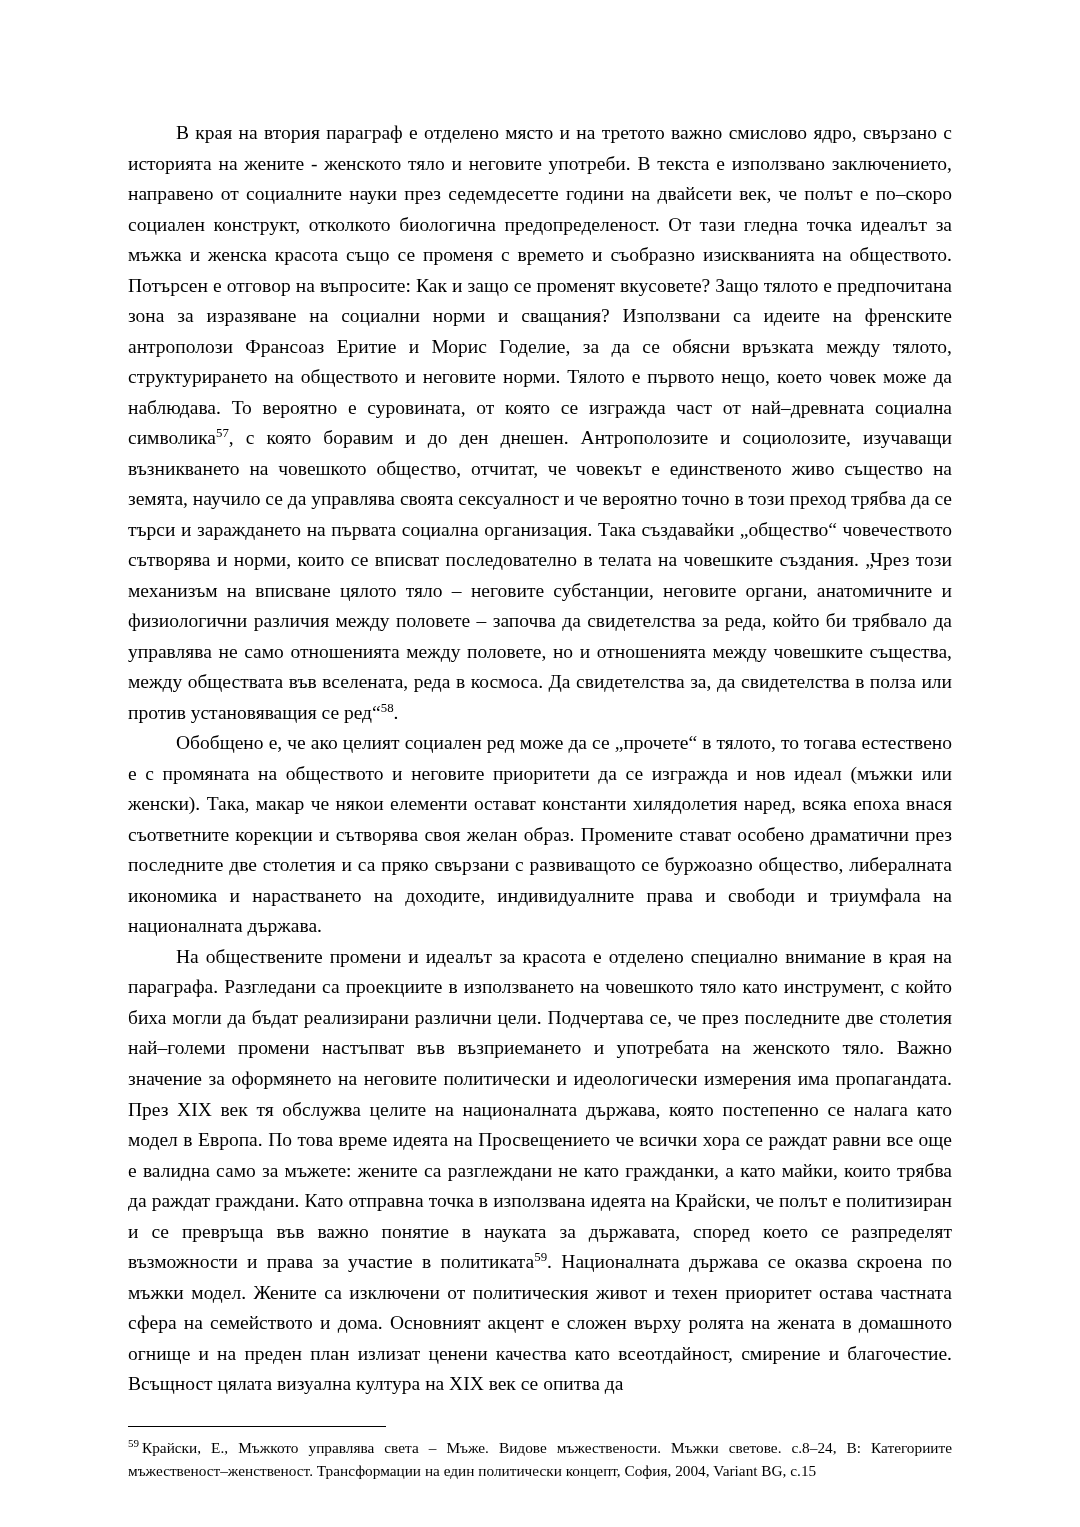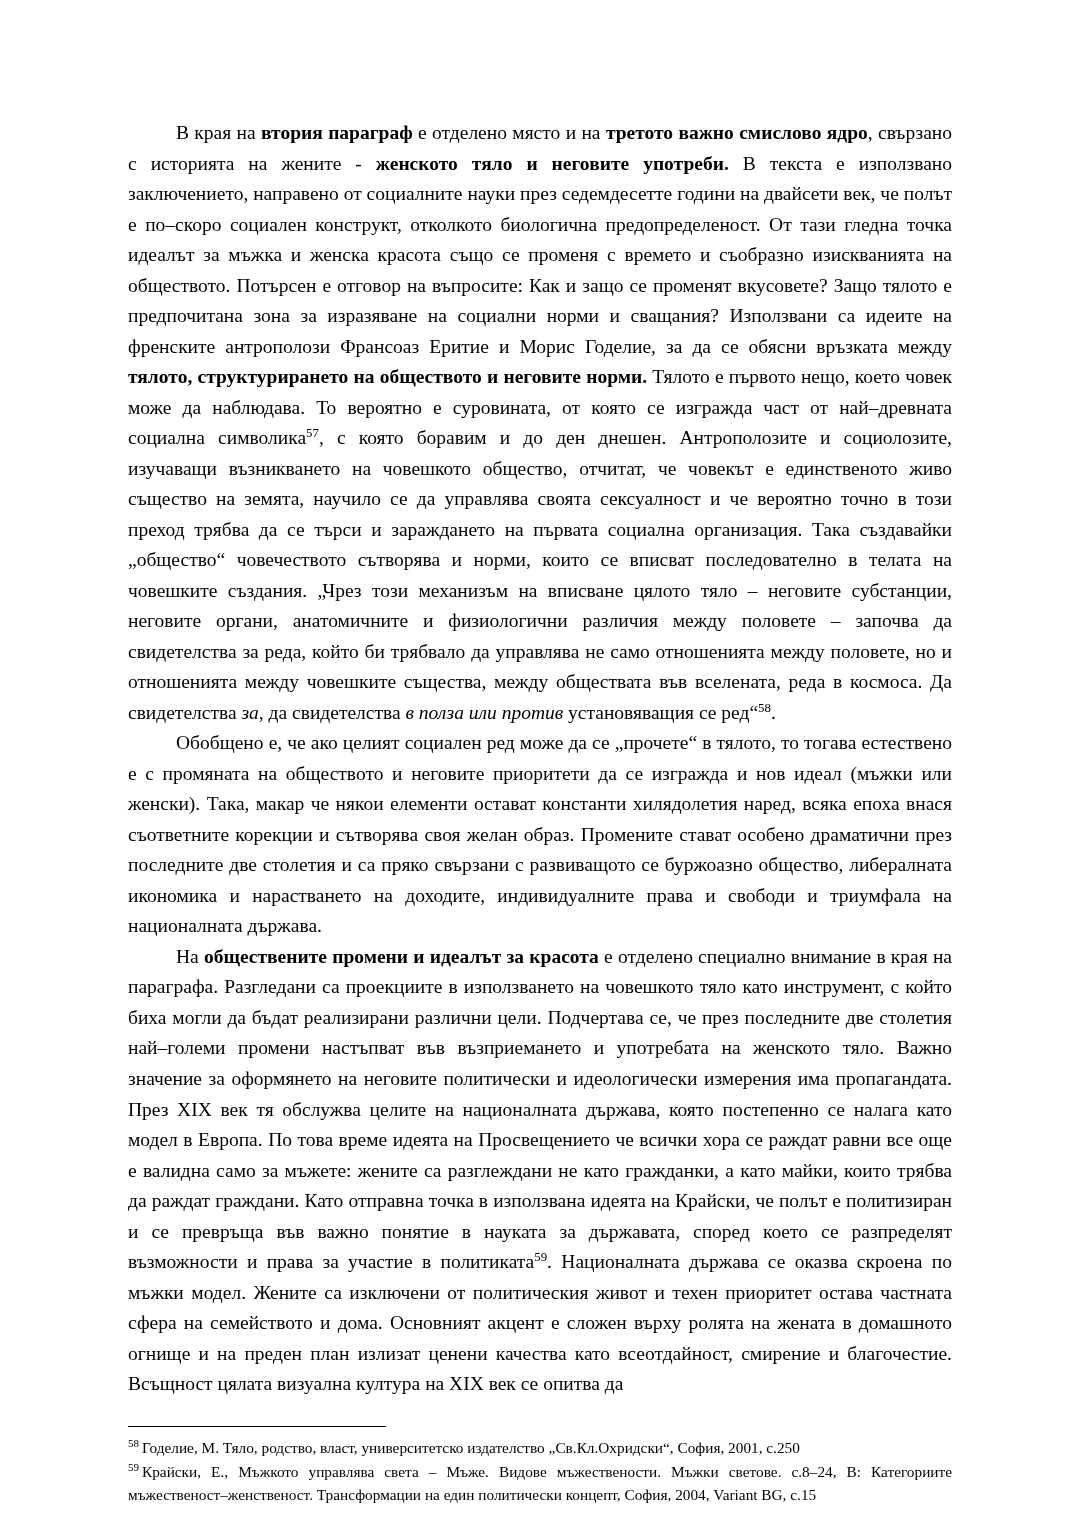--- a/index.html
+++ b/index.html
@@ -24,22 +24,22 @@
     font-size: 19.5px;
     line-height: 1.565;
     text-align: justify;
     text-justify: inter-word;
     hyphens: none;
   }
   .body-text p {
     margin: 0;
     text-indent: 48px;
   }
-  .b { font-weight: bold; }
-  .i { font-style: italic; }
+  .b { font-weight: normal; }
+  .i { }
   sup {
     font-size: 0.66em;
     vertical-align: super;
     line-height: 0;
   }
   .footnote-area {
     margin-top: 26px;
     padding-top: 0;
   }
   .footnote-rule {
@@ -71,18 +71,17 @@
 
   <div class="body-text">
     <p><span>В края на </span><span class="b">втория параграф</span><span> е отделено място и на </span><span class="b">третото важно смислово ядро</span><span>, свързано с историята на жените - </span><span class="b">женското тяло и неговите употреби.</span><span> В текста е използвано заключението, направено от социалните науки през седемдесетте години на двайсети век, че полът е по–скоро социален конструкт, отколкото биологична предопределеност. От тази гледна точка идеалът за мъжка и женска красота също се променя с времето и съобразно изискванията на обществото. Потърсен е отговор на въпросите: Как и защо се променят вкусовете? Защо тялото е предпочитана зона за изразяване на социални норми и сващания? Използвани са идеите на френските антрополози Франсоаз Еритие и Морис Годелие, за да се обясни връзката между </span><span class="b">тялото, структурирането на обществото и неговите норми.</span><span> Тялото е първото нещо, което човек може да наблюдава. То вероятно е суровината, от която се изгражда част от най–древната социална символика</span><sup>57</sup><span>, с която боравим и до ден днешен. Антрополозите и социолозите, изучаващи възникването на човешкото общество, отчитат, че човекът е единственото живо същество на земята, научило се да управлява своята сексуалност и че вероятно точно в този преход трябва да се търси и зараждането на първата социална организация. Така създавайки „общество“ човечеството сътворява и норми, които се вписват последователно в телата на човешките създания. „Чрез този механизъм на вписване цялото тяло – неговите субстанции, неговите органи, анатомичните и физиологични различия между половете – започва да свидетелства за реда, който би трябвало да управлява не само отношенията между половете, но и отношенията между човешките същества, между обществата във вселената, реда в космоса. Да свидетелства </span><span class="i">за</span><span>, да свидетелства </span><span class="i">в полза или против</span><span> установяващия се ред“</span><sup>58</sup><span>.</span></p>
     <p><span>Обобщено е, че ако целият социален ред може да се „прочете“ в тялото, то тогава естествено е с промяната на обществото и неговите приоритети да се изгражда и нов идеал (мъжки или женски). Така, макар че някои елементи остават константи хилядолетия наред, всяка епоха внася съответните корекции и сътворява своя желан образ. Промените стават особено драматични през последните две столетия и са пряко свързани с развиващото се буржоазно общество, либералната икономика и нарастването на доходите, индивидуалните права и свободи и триумфала на националната държава.</span></p>
     <p><span>На </span><span class="b">обществените промени и идеалът за красота</span><span> е отделено специално внимание в края на параграфа. Разгледани са проекциите в използването на човешкото тяло като инструмент, с който биха могли да бъдат реализирани различни цели. Подчертава се, че през последните две столетия най–големи промени настъпват във възприемането и употребата на женското тяло. Важно значение за оформянето на неговите политически и идеологически измерения има пропагандата. През XIX век тя обслужва целите на националната държава, която постепенно се налага като модел в Европа. По това време идеята на Просвещението че всички хора се раждат равни все още е валидна само за мъжете: жените са разглеждани не като гражданки, а като майки, които трябва да раждат граждани. Като отправна точка в използвана идеята на Крайски, че полът е политизиран и се превръща във важно понятие в науката за държавата, според което се разпределят възможности и права за участие в политиката</span><sup>59</sup><span>. Националната държава се оказва скроена по мъжки модел.  Жените са изключени от политическия живот и техен приоритет остава частната сфера на семейството и дома. Основният акцент е сложен върху ролята на жената в домашното огнище и на преден план излизат ценени качества като всеотдайност, смирение и благочестие. Всъщност цялата визуална култура на XIX век се опитва да</span></p>
   </div>
 
   <div class="footnote-area">
     <div class="footnote-rule"></div>
     <div class="footnotes">
-      <p><span class="num">58</span><span>Годелие, М. Тяло, родство, власт, университетско издателство „Св.Кл.Охридски“, София, 2001, с.250</span></p>
       <p><span class="num">59</span><span>Крайски, Е., Мъжкото управлява света – Мъже. Видове мъжествености. Мъжки световe. с.8–24, В: Категориите мъжественост–женственост. Трансформации на един политически концепт, София, 2004, Variant BG, с.15</span></p>
     </div>
   </div>
 
 </div>
 
 </body></html>

